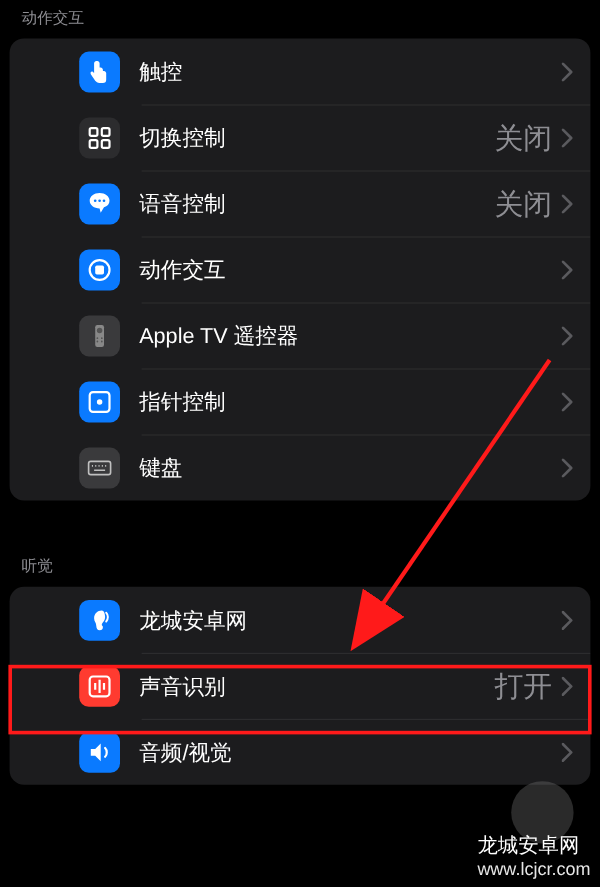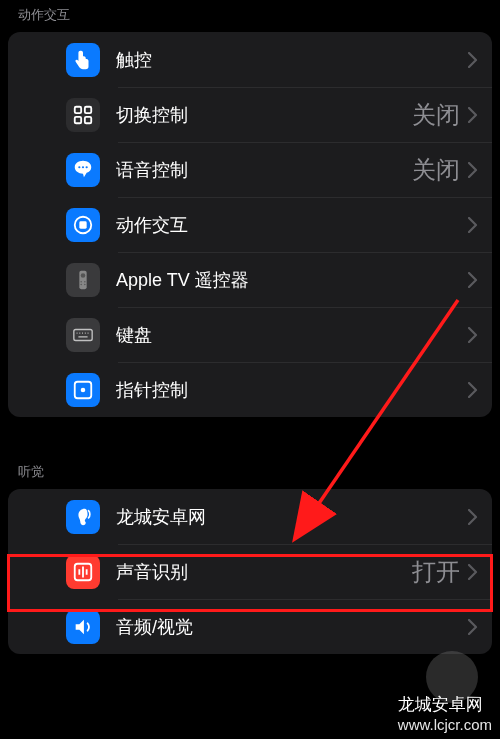--- a/index.html
+++ b/index.html
@@ -188,54 +188,54 @@
     </div>
     <div class="label">Apple TV 遥控器</div>
     <span class="chevron">
         <svg viewBox="0 0 10 16">
           <path d="M1 1l7 7-7 7" stroke="#5a5a5e" stroke-width="2.2" fill="none" stroke-linecap="round" stroke-linejoin="round"></path>
         </svg>
       </span>
   </div>
 
   <div class="row">
+    <div class="icon-box bg-blue">
+      <svg class="ic" viewBox="0 0 24 24" fill="none" stroke="#fff" stroke-width="2">
+          <rect x="3" y="3" width="18" height="18" rx="3"></rect>
+          <circle cx="12" cy="12" r="2.5" fill="#fff" stroke="none"></circle>
+        </svg>
+    </div>
+    <div class="label">指针控制</div>
+    <span class="chevron">
+        <svg viewBox="0 0 10 16">
+          <path d="M1 1l7 7-7 7" stroke="#5a5a5e" stroke-width="2.2" fill="none" stroke-linecap="round" stroke-linejoin="round"></path>
+        </svg>
+      </span>
+  </div>
+
+  <div class="row">
     <div class="icon-box bg-darker">
       <svg class="ic" viewBox="0 0 24 24" fill="none" stroke="#c0c0c0" stroke-width="1.5">
           <rect x="2" y="6" width="20" height="12" rx="2"></rect>
           <line x1="5" y1="10" x2="6" y2="10"></line>
           <line x1="8" y1="10" x2="9" y2="10"></line>
           <line x1="11" y1="10" x2="12" y2="10"></line>
           <line x1="14" y1="10" x2="15" y2="10"></line>
           <line x1="17" y1="10" x2="18" y2="10"></line>
           <line x1="7" y1="14" x2="17" y2="14"></line>
         </svg>
     </div>
     <div class="label">键盘</div>
     <span class="chevron">
         <svg viewBox="0 0 10 16">
           <path d="M1 1l7 7-7 7" stroke="#5a5a5e" stroke-width="2.2" fill="none" stroke-linecap="round" stroke-linejoin="round"></path>
         </svg>
       </span>
   </div>
 
-  <div class="row">
-    <div class="icon-box bg-blue">
-      <svg class="ic" viewBox="0 0 24 24" fill="none" stroke="#fff" stroke-width="2">
-          <rect x="3" y="3" width="18" height="18" rx="3"></rect>
-          <circle cx="12" cy="12" r="2.5" fill="#fff" stroke="none"></circle>
-        </svg>
-    </div>
-    <div class="label">指针控制</div>
-    <span class="chevron">
-        <svg viewBox="0 0 10 16">
-          <path d="M1 1l7 7-7 7" stroke="#5a5a5e" stroke-width="2.2" fill="none" stroke-linecap="round" stroke-linejoin="round"></path>
-        </svg>
-      </span>
-  </div>
-
 </div>
 
 <div class="section-header" style="margin-top:40px">听觉</div>
 
 <div class="group">
 
   <div class="row">
     <div class="icon-box bg-blue">
       <svg class="ic" viewBox="0 0 24 24" fill="#fff">
           <path d="M14 3c-4 0-7 3-7 7 0 3 2 4 2 7 0 2 1 4 3 4s3-1 3-3c0-1-1-1-1-2 0-2 3-3 3-7 0-3-1-6-3-6z"></path>

